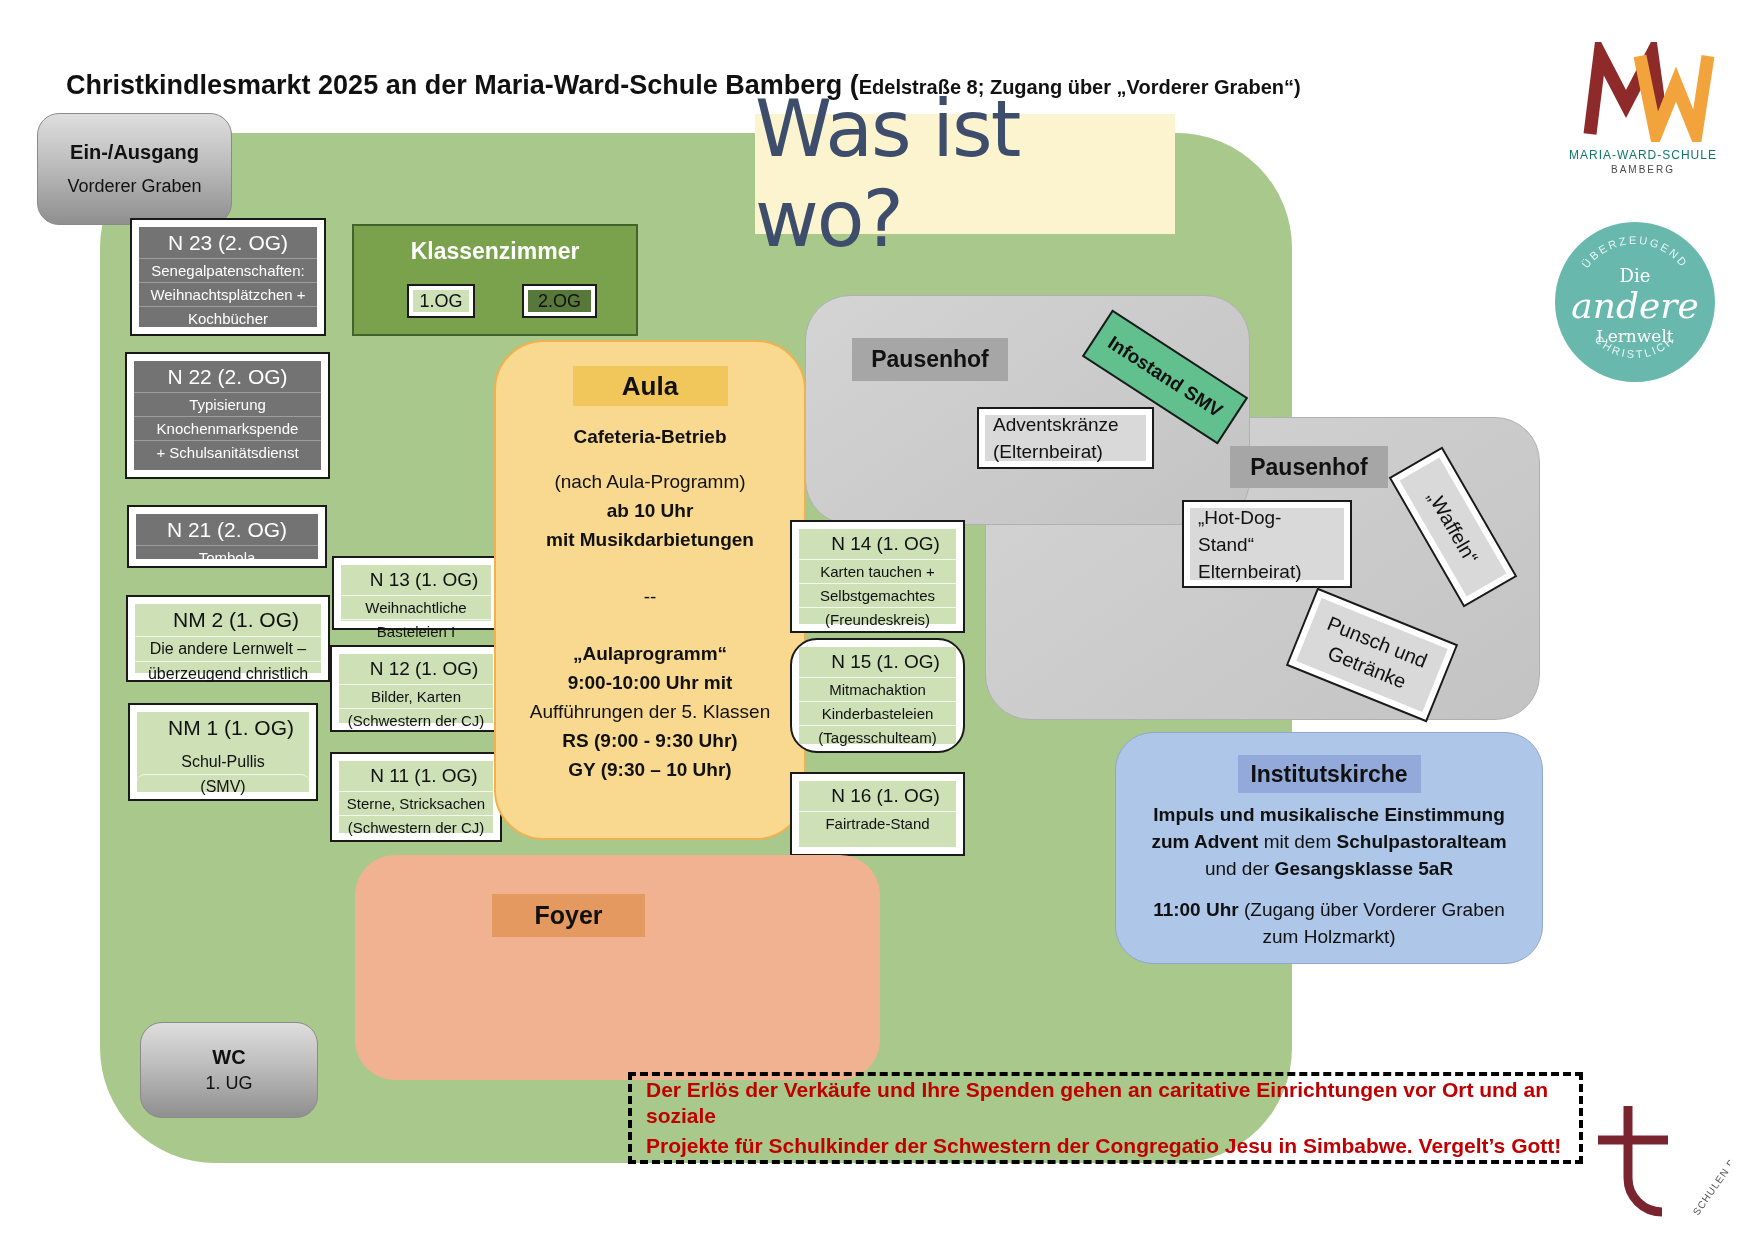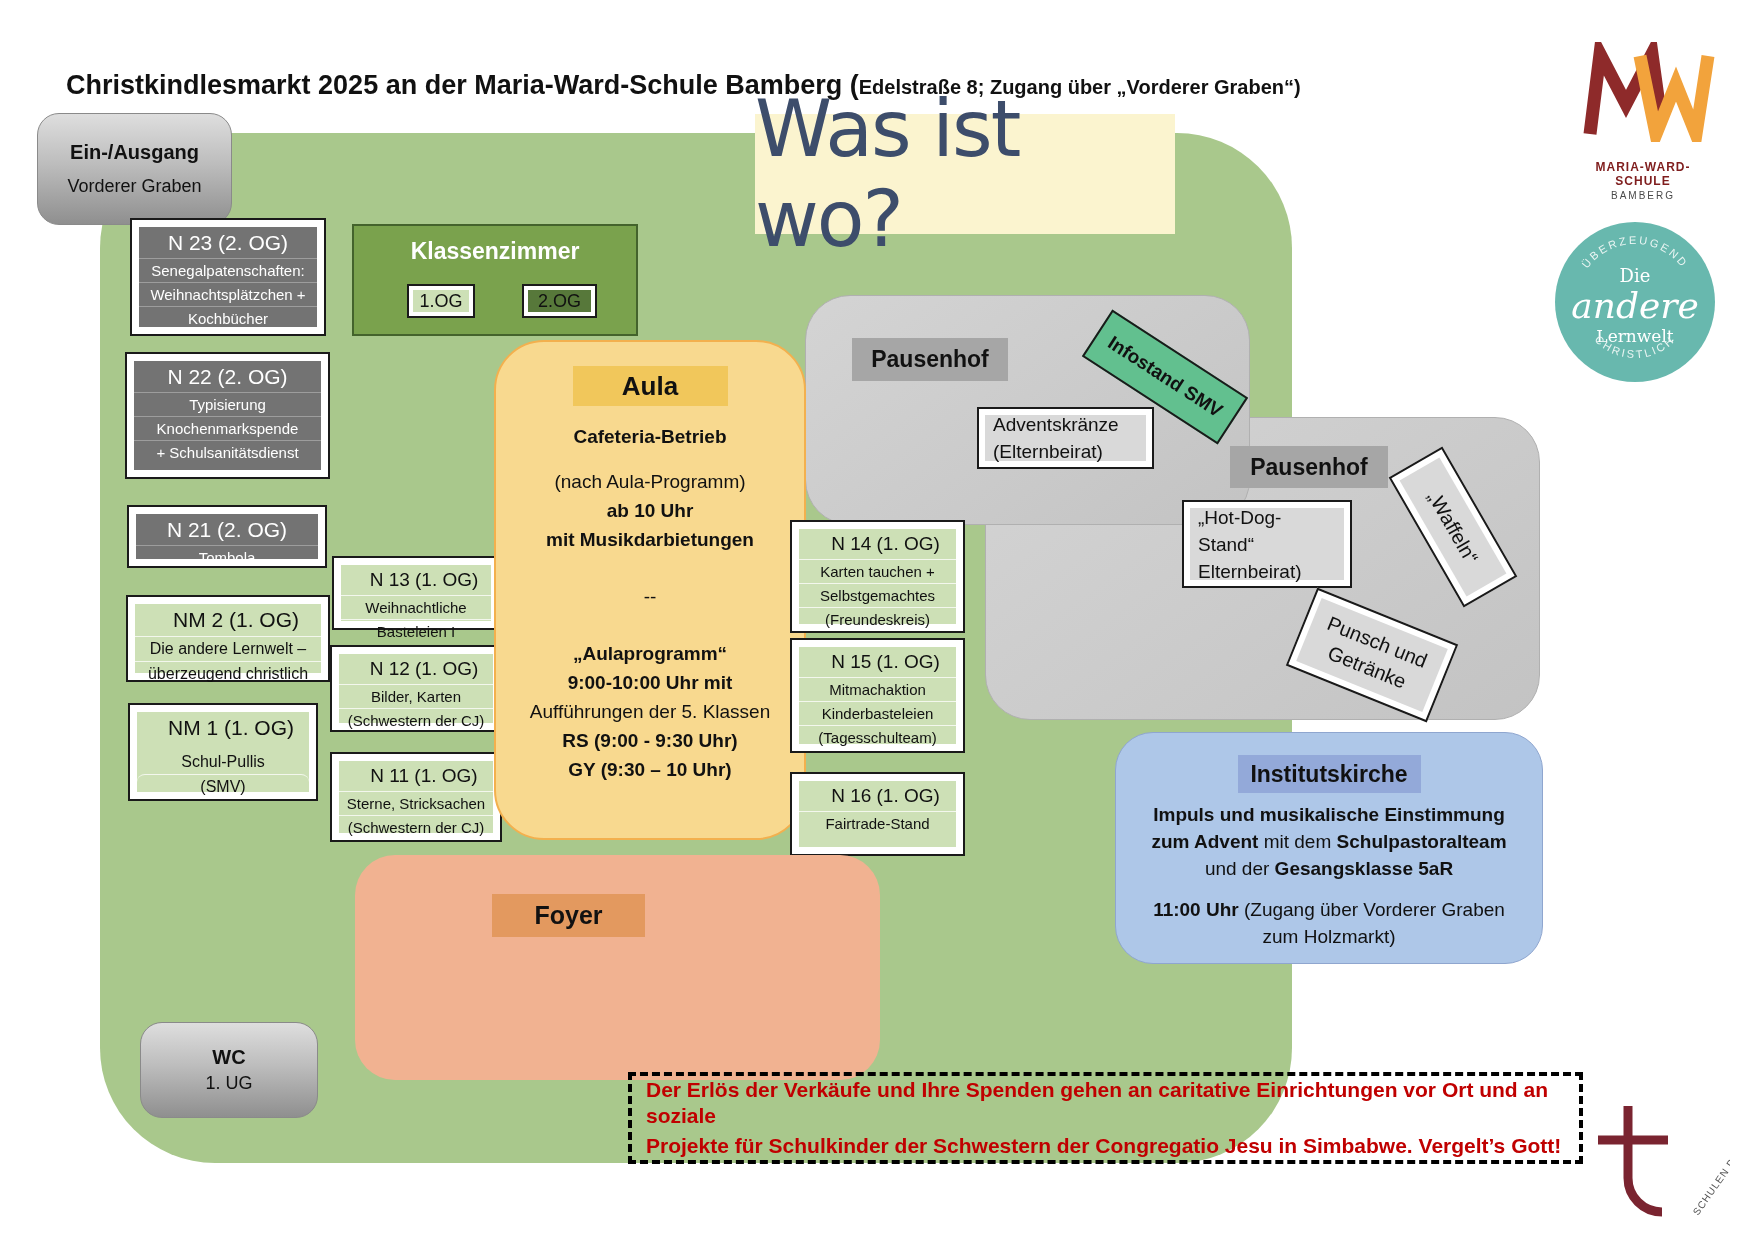--- a/index.html
+++ b/index.html
@@ -50,21 +50,21 @@
   #n22{left:125px;top:352px;width:205px;height:127px;}
   #n21{left:127px;top:505px;width:200px;height:63px;}
   #nm2{left:126px;top:595px;width:204px;height:87px;}
   #nm1{left:128px;top:703px;width:190px;height:98px;}
   #nm1 .rline{margin-top:6px;border-top:none;}
   #nm1 .rline + .rline{margin-top:0;border-top:1px solid rgba(255,255,255,.75);border-radius:8px;}
   #n13{left:332px;top:556px;width:168px;height:74px;}
   #n12{left:330px;top:645px;width:172px;height:87px;}
   #n11{left:330px;top:752px;width:172px;height:90px;}
   #n14{left:790px;top:520px;width:175px;height:113px;}
-  #n15{left:790px;top:638px;width:175px;height:115px;}
+  #n15{left:790px;top:638px;width:175px;height:115px;border-radius:27px;}
   #n16{left:790px;top:772px;width:175px;height:84px;}
 
   
   #klassenzimmer{left:352px;top:224px;width:286px;height:112px;background:#7aa24d;border:2px solid #44632c;}
   #klassenzimmer .kz-title{text-align:center;font-weight:bold;font-size:23px;color:#fff;margin-top:12px;}
   .floor-chip{position:absolute;background:#fff;border:2px solid #1a1a1a;padding:4px;
               display:flex;align-items:center;justify-content:center;}
   #floor1{left:53px;top:58px;width:68px;height:34px;}
   #floor2{left:168px;top:58px;width:75px;height:34px;}
   .floor-chip .fill{width:100%;height:100%;display:flex;align-items:center;justify-content:center;
@@ -113,21 +113,21 @@
   #foyer-label{left:492px;top:894px;width:153px;height:43px;background:#e3995f;
                display:flex;align-items:center;justify-content:center;font-weight:bold;font-size:25px;}
 
   
   #donation{left:628px;top:1072px;width:955px;height:92px;border:4px dashed #000;
             display:flex;flex-direction:column;justify-content:center;padding:0 14px;gap:4px;}
   .don-line{color:#c00000;font-weight:bold;font-size:21px;line-height:26px;}
 
   
   #mw-logo{left:1568px;top:42px;width:150px;height:150px;text-align:center;}
-  #mw-logo .brand1{font-size:12px;letter-spacing:1px;color:#7f1d1d;font-weight:bold;margin-top:14px;}
+  #mw-logo .brand1{font-size:12px;letter-spacing:1px;color:#0f766e;font-weight:normal;margin-top:2px;}
   #mw-logo .brand2{font-size:10px;letter-spacing:2px;color:#4a4a4a;margin-top:2px;}
   #teal-logo{left:1553px;top:220px;width:164px;height:164px;}
   #cross-logo{left:1580px;top:1088px;width:150px;height:150px;}
 </style>
 </head>
 <body>
 
 <div id="stage">
 
   <div class="abs" id="green-main"></div>

